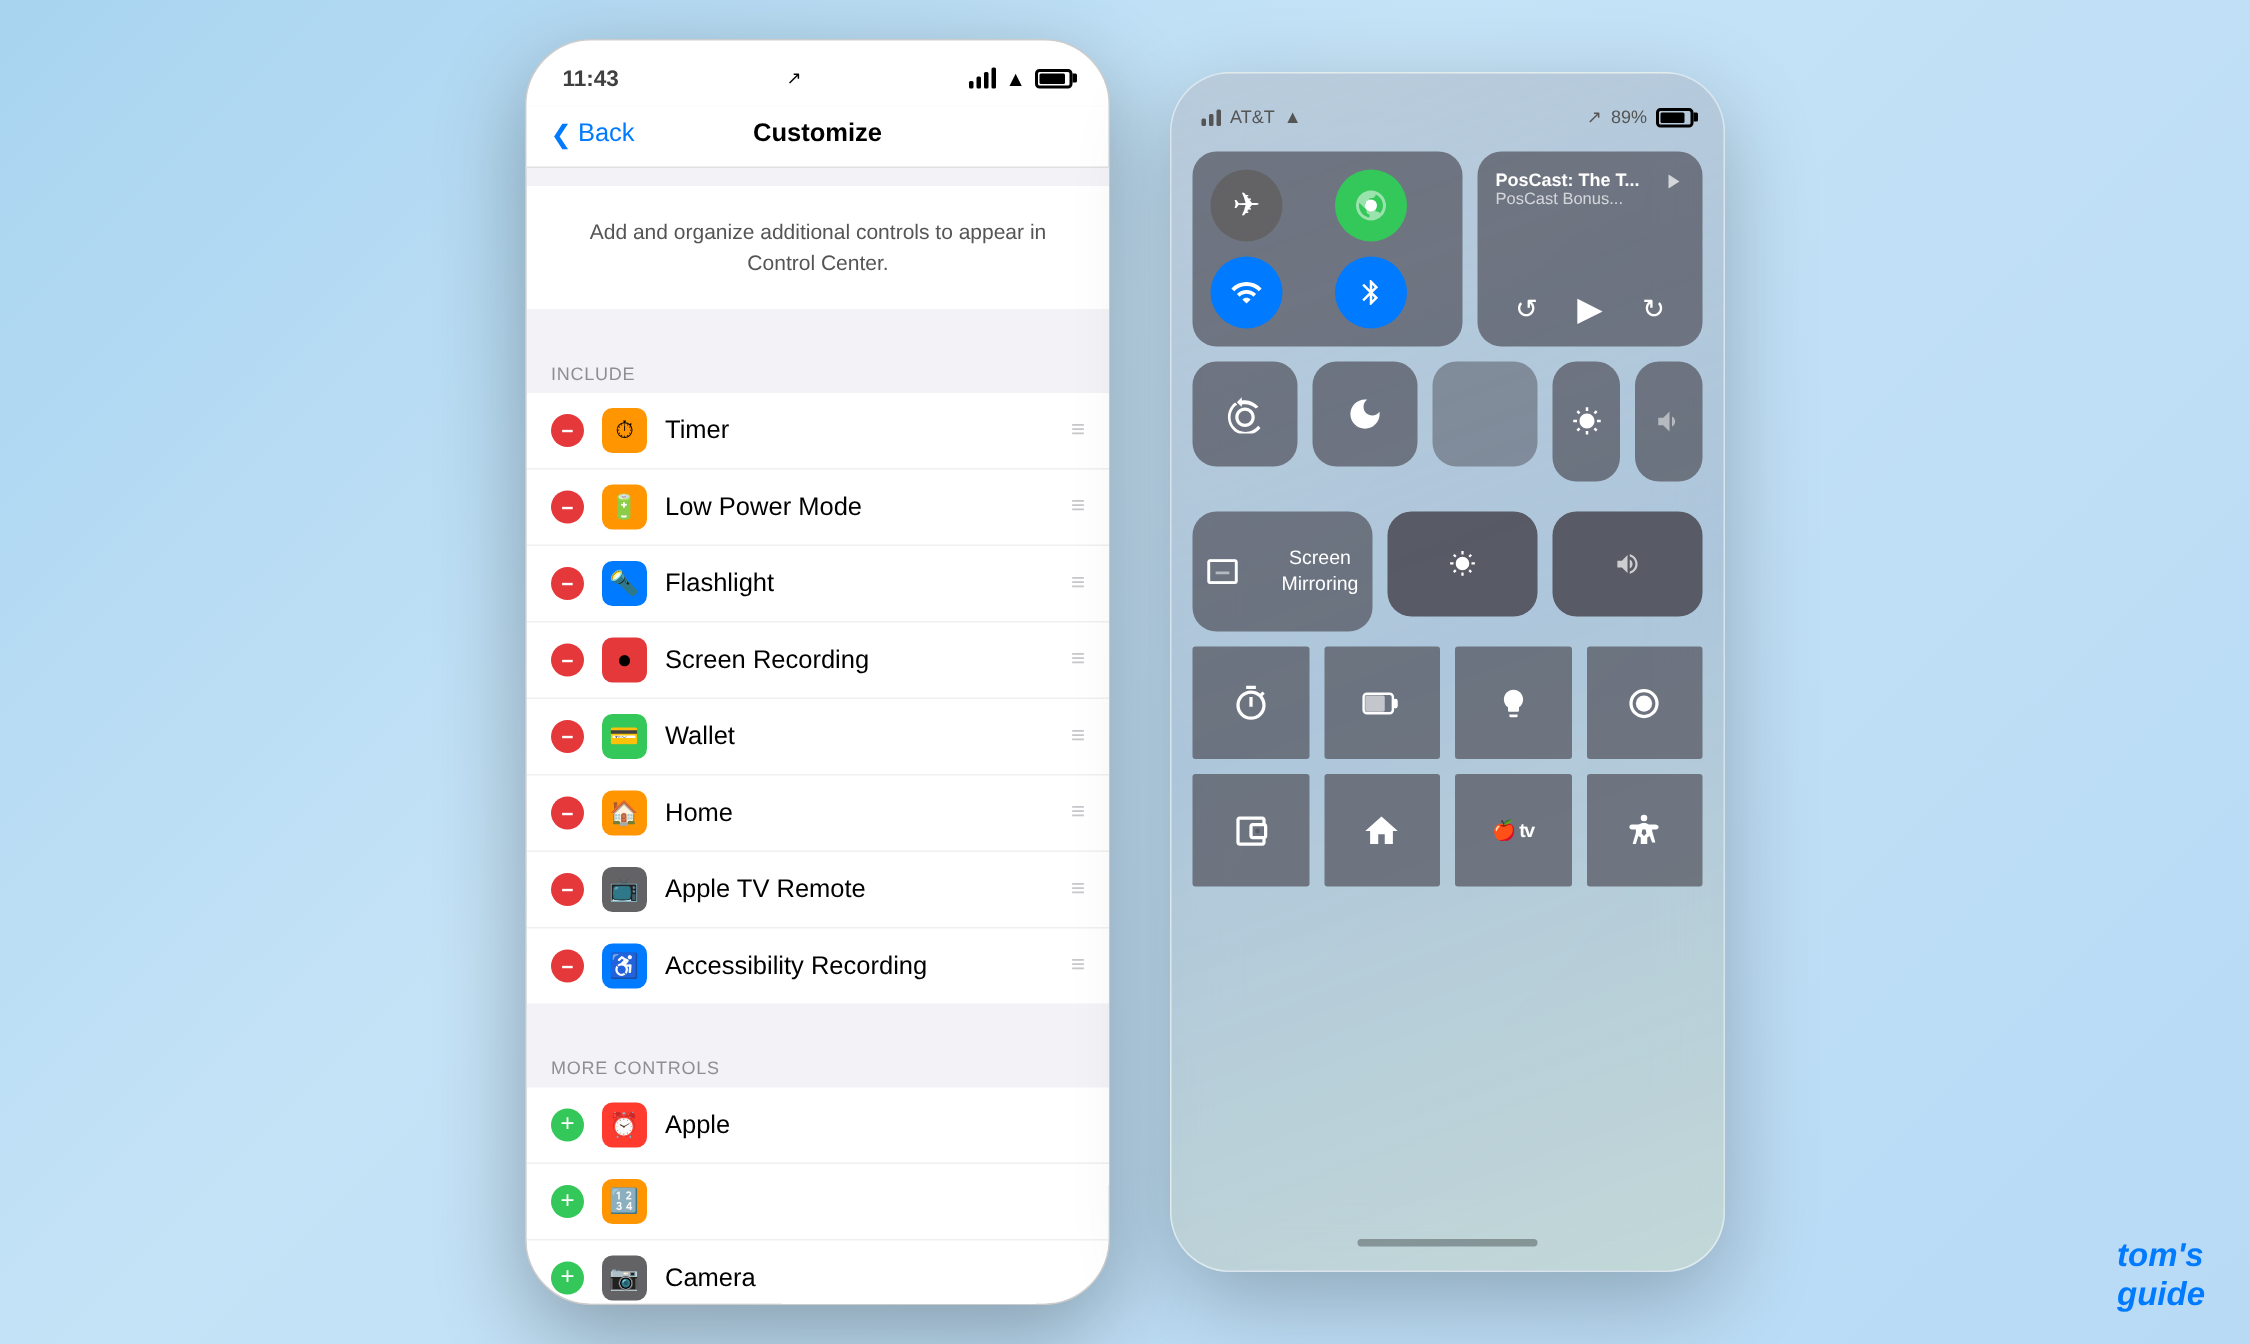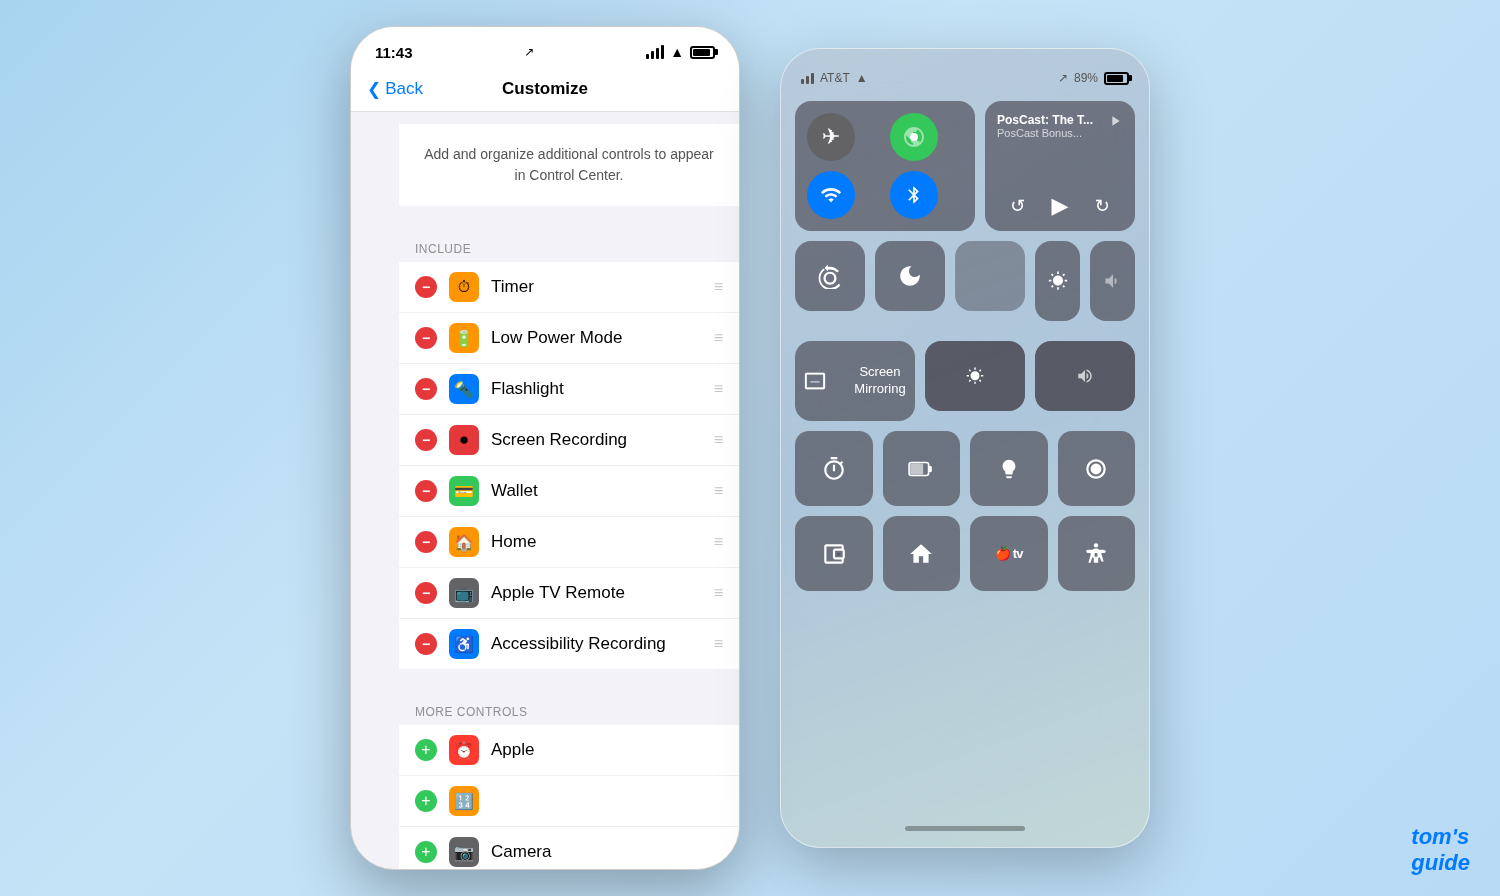--- a/index.html
+++ b/index.html
@@ -32,21 +32,21 @@
       padding: 14px 24px 8px;
       display: flex;
       justify-content: space-between;
       align-items: center;
       min-height: 44px;
     }
 
     .status-time {
       font-size: 15px;
       font-weight: 600;
-      color: #000000;
+      color: #404040;
     }
 
     .status-icons {
       display: flex;
       align-items: center;
       gap: 6px;
     }
 
     .signal-bars { display: flex; align-items: flex-end; gap: 2px; }
     .signal-bar { background: #000; border-radius: 1px; }
@@ -104,21 +104,20 @@
     .nav-title {
       font-size: 17px;
       font-weight: 700;
       color: #000;
     }
 
     .scroll-content {
       flex: 1;
       overflow-y: auto;
       background: #f2f2f7;
-      margin-left: 48px;
     }
 
     .description-area {
       background: white;
       padding: 20px 24px;
       text-align: center;
       margin-bottom: 8px;
     }
 
     .description-text {
@@ -404,21 +403,21 @@
     
     .cc-grid-row {
       display: grid;
       grid-template-columns: 1fr 1fr 1fr 1fr;
       gap: 10px;
       height: 75px;
     }
 
     .cc-grid-btn {
       background: rgba(80,80,90,0.7);
-      border-radius: 14px;
+      border-radius: 2px;
       display: flex;
       align-items: center;
       justify-content: center;
       font-size: 24px;
       color: white;
       cursor: pointer;
     }
 
     .home-indicator {
       height: 30px;

